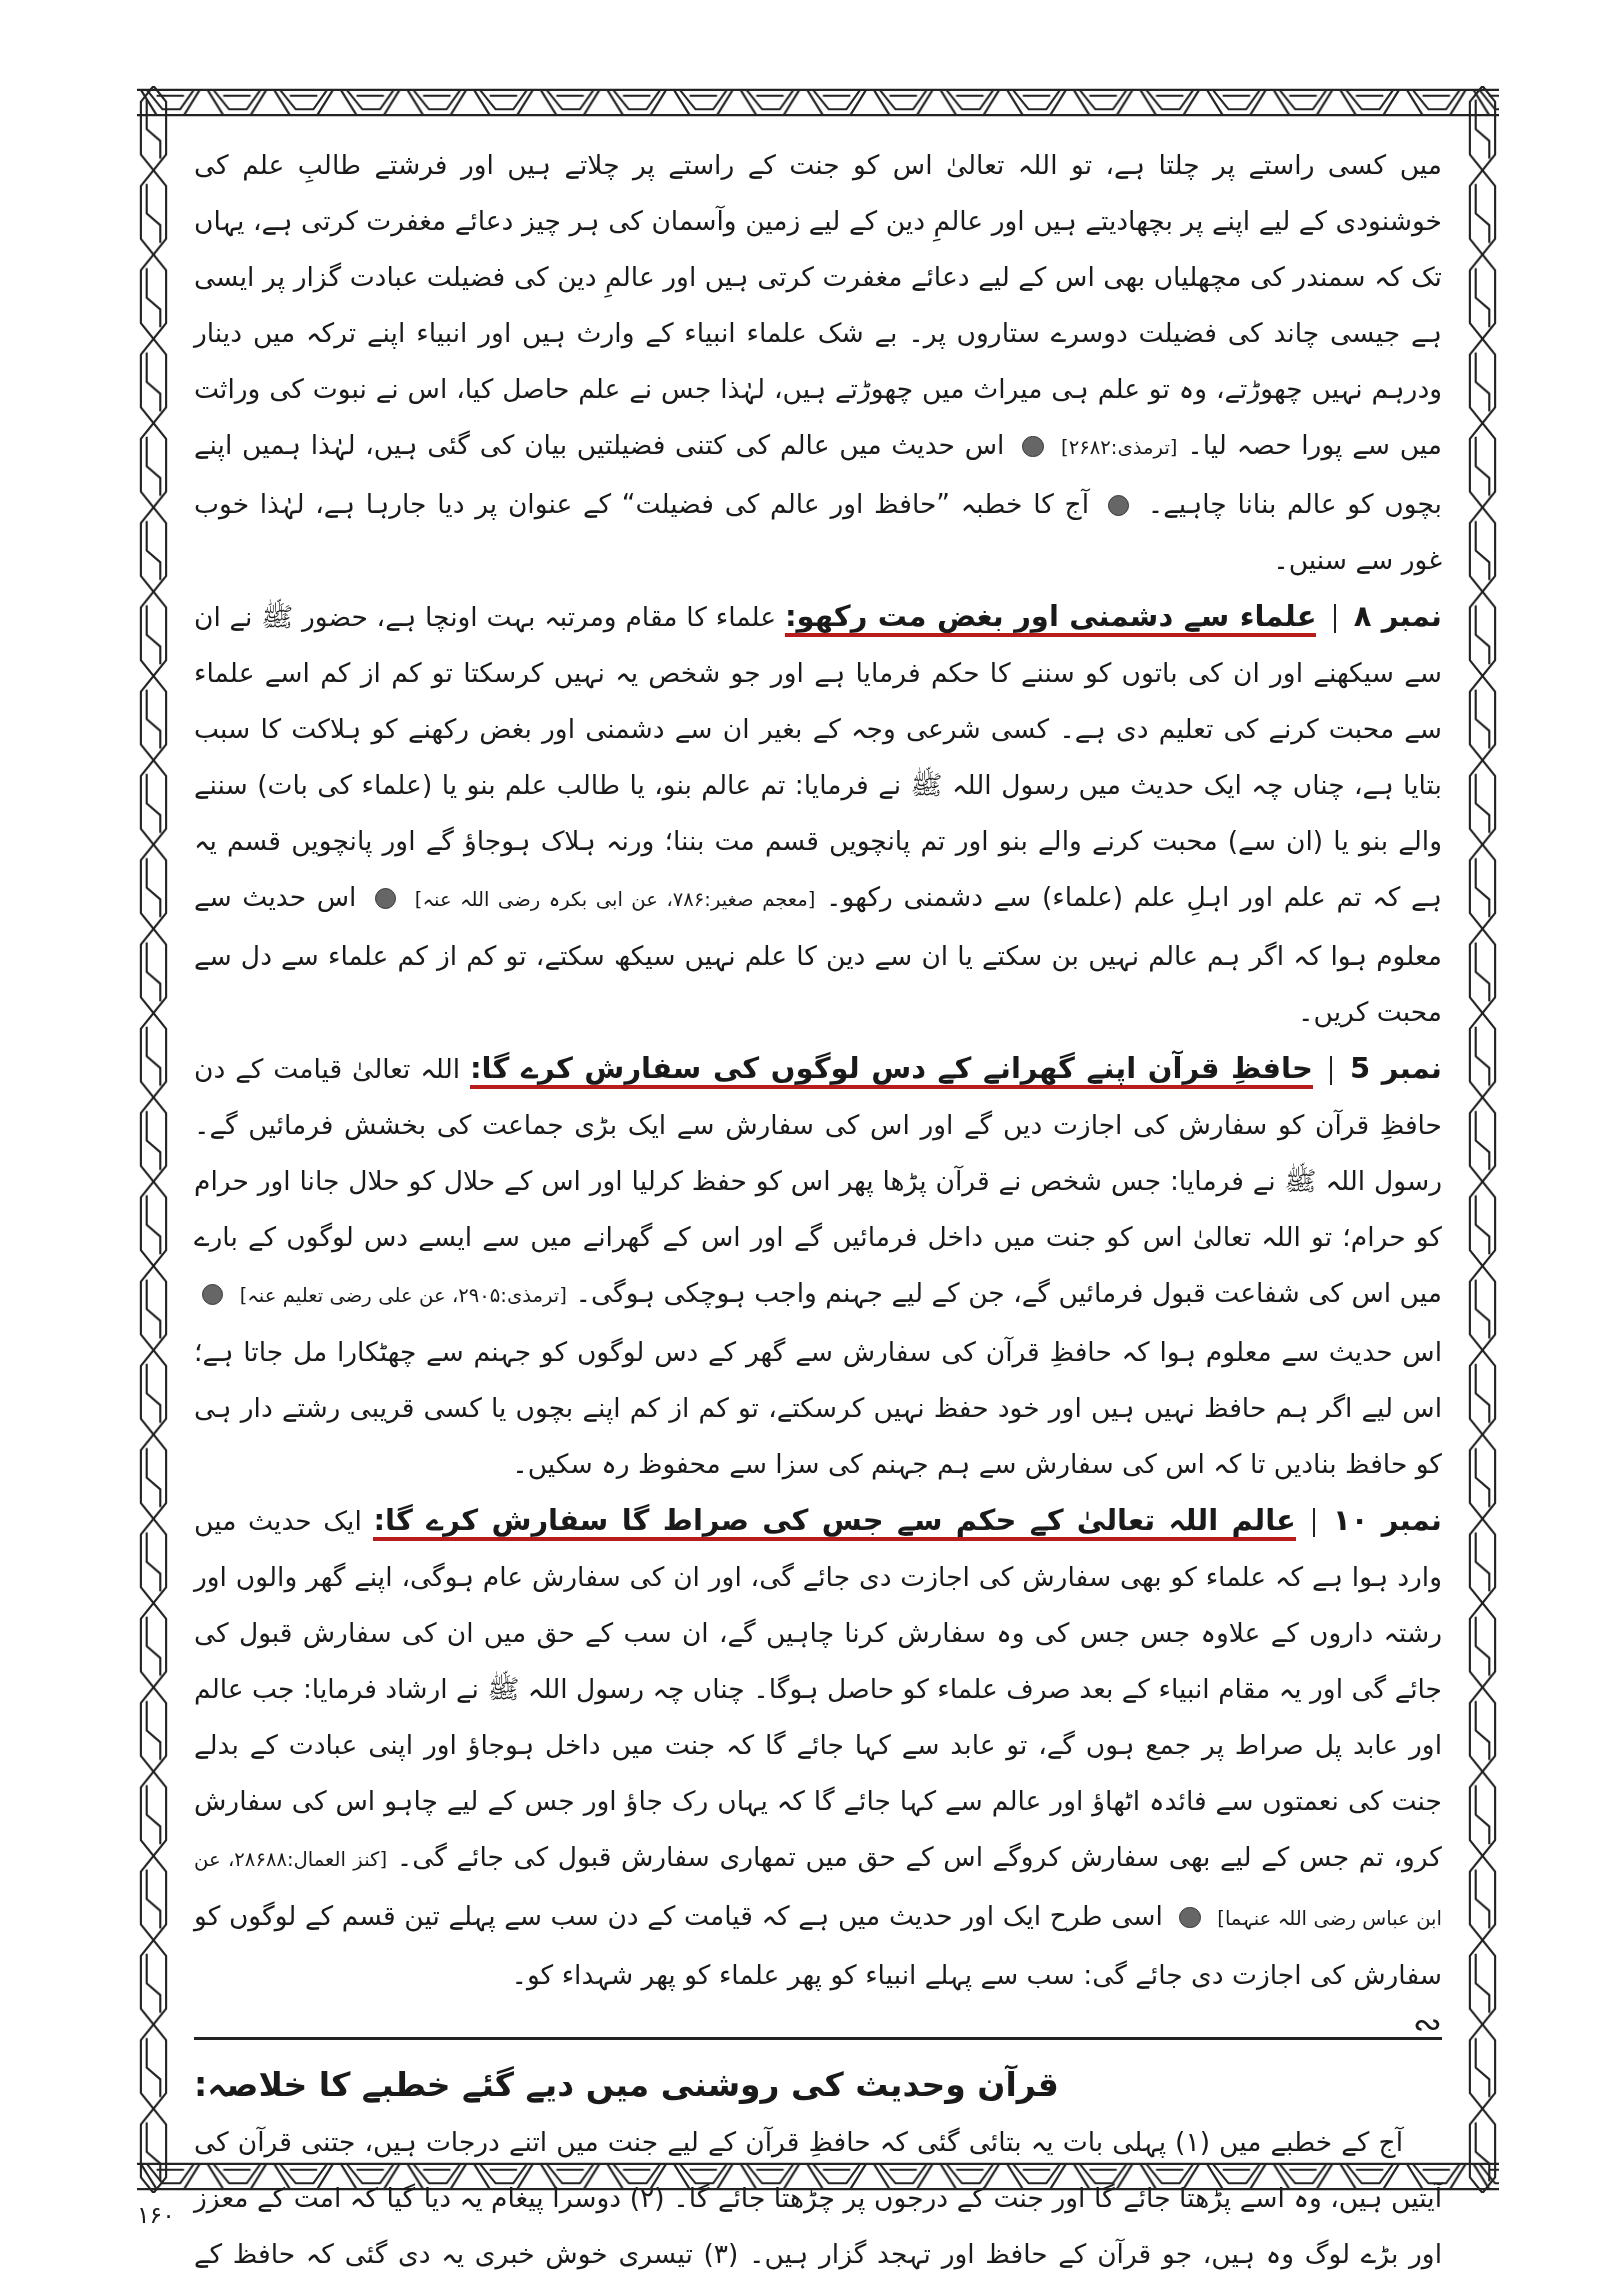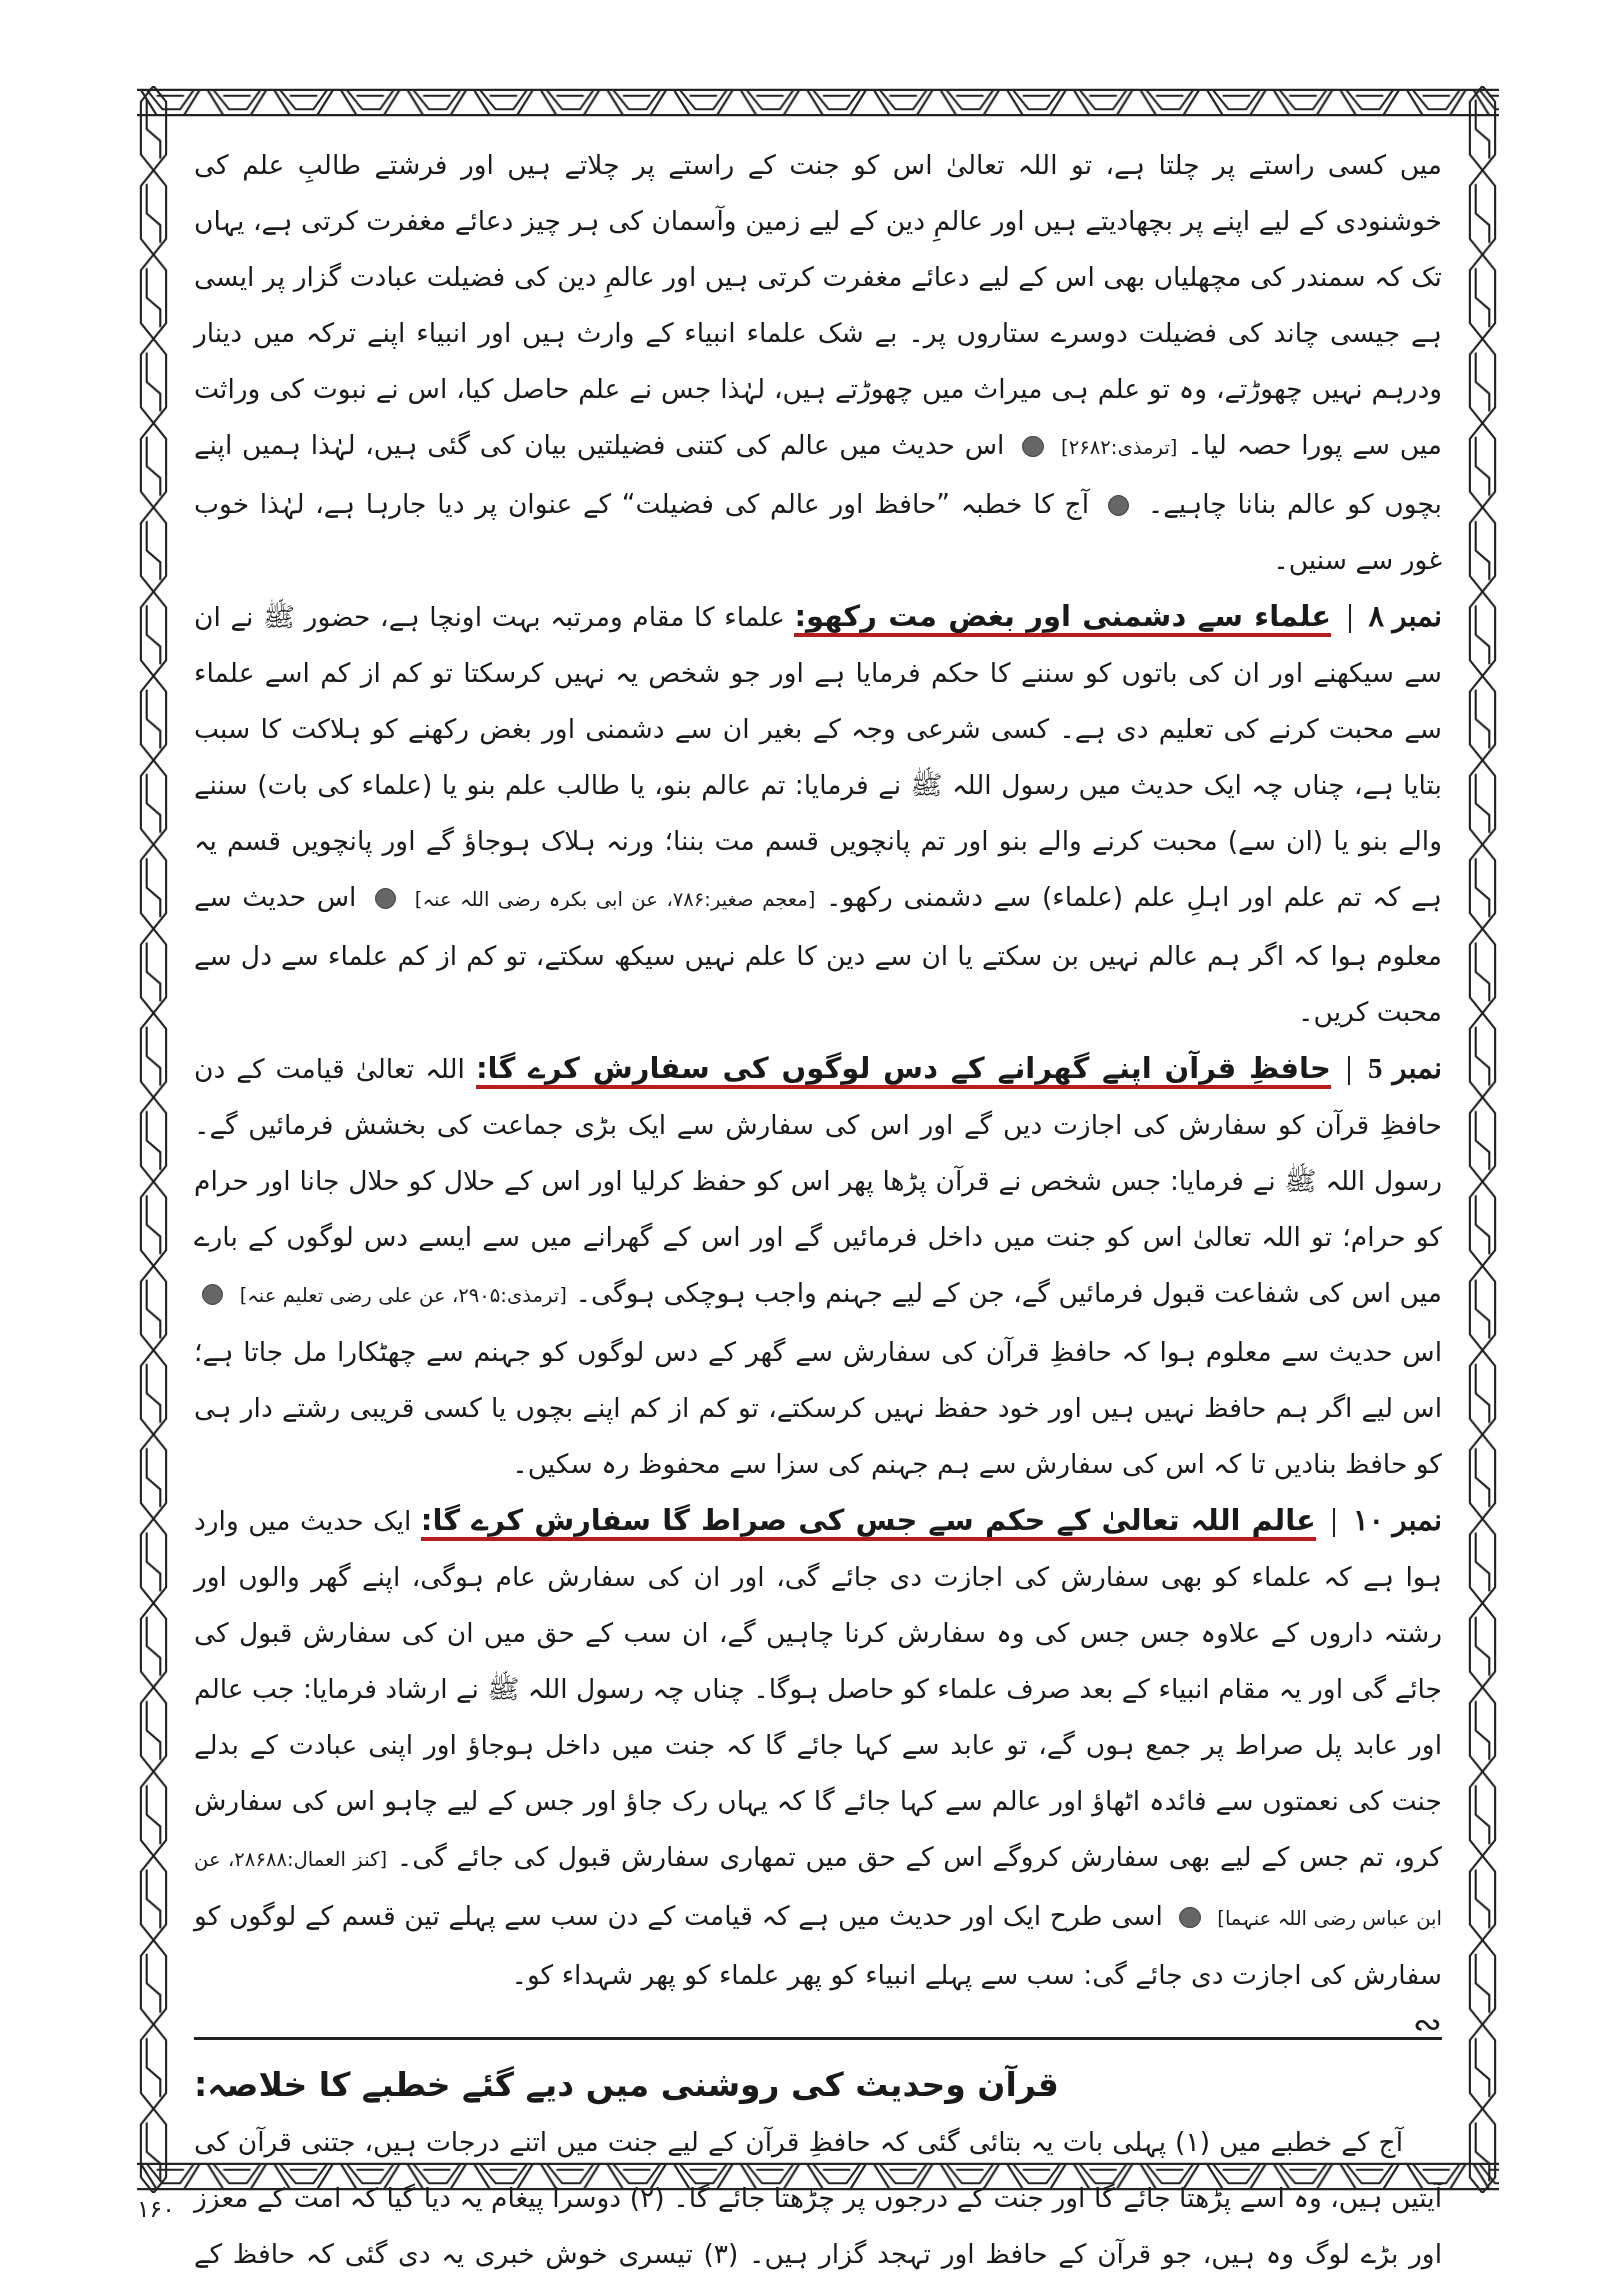--- a/index.html
+++ b/index.html
@@ -9,31 +9,31 @@
   .border-top, .border-bottom { position:absolute; left:0; right:0; height:33px; }
   .border-top { top:0; }
   .border-bottom { bottom:0; }
   .border-left, .border-right { position:absolute; top:0; bottom:0; width:33px; }
   .border-left { left:0; }
   .border-right { right:0; }
   .border-top svg, .border-bottom svg, .border-left svg, .border-right svg { width:100%; height:100%; display:block; }
   .content { position:absolute; left:57px; right:57px; top:51px; bottom:51px; direction:rtl; text-align:justify; }
   .para { font-size:26.5px; line-height:56px; margin:0; text-align-last:right; }
   .para + .para { margin-top:0; }
-  .num { font-weight:bold; font-size:29px;font-family:Liberation Serif, serif; }
+  .num { font-weight:bold; font-size:29px; }
   .sep { display:inline-block; width:2px; height:29px; background:#222; margin:0 17.6px; vertical-align:middle; }
   .heading-text { font-weight:bold; font-size:29px; border-bottom:4px solid #b91c1c; }
   .ref { font-size:19.6px; }
   .bullet { display:inline-block; width:19.6px; height:19.6px; border-radius:50%; background:#666; vertical-align:middle; margin:0 7.8px; border:1px solid #333; }
   .src-line { font-size:19.6px; text-align:left; direction:rtl; }
   .divider { position:relative; height:39px; margin:5.9px 0 13.7px; }
   .divider .line { position:absolute; left:0; right:0; bottom:7.8px; height:2.9px; background:#222; }
   .divider .orn { position:absolute; right:0; bottom:5.9px; font-size:35px; line-height:35px; font-family:"DejaVu Serif", serif; }
   .summary-title { font-size:33px; font-weight:bold; margin:17.6px 0 9.8px; text-align:left; }
-  .page-number { position:absolute; left:137px; bottom:71px; font-size:23.5px; font-family:"DejaVu Sans", sans-serif; direction:rtl; }
+  .page-number { position:absolute; left:137px; bottom:65px; font-size:23.5px; font-family:"DejaVu Sans", sans-serif; direction:rtl; }
   .indent { display:inline-block; width:39px; }
 </style>
 </head>
 <body>
 
 <div class="frame">
   <div class="border-top">
     <svg viewBox="0 0 1390 34" preserveAspectRatio="none">
       <defs>
         <pattern id="chainH" width="68" height="34" patternUnits="userSpaceOnUse">

